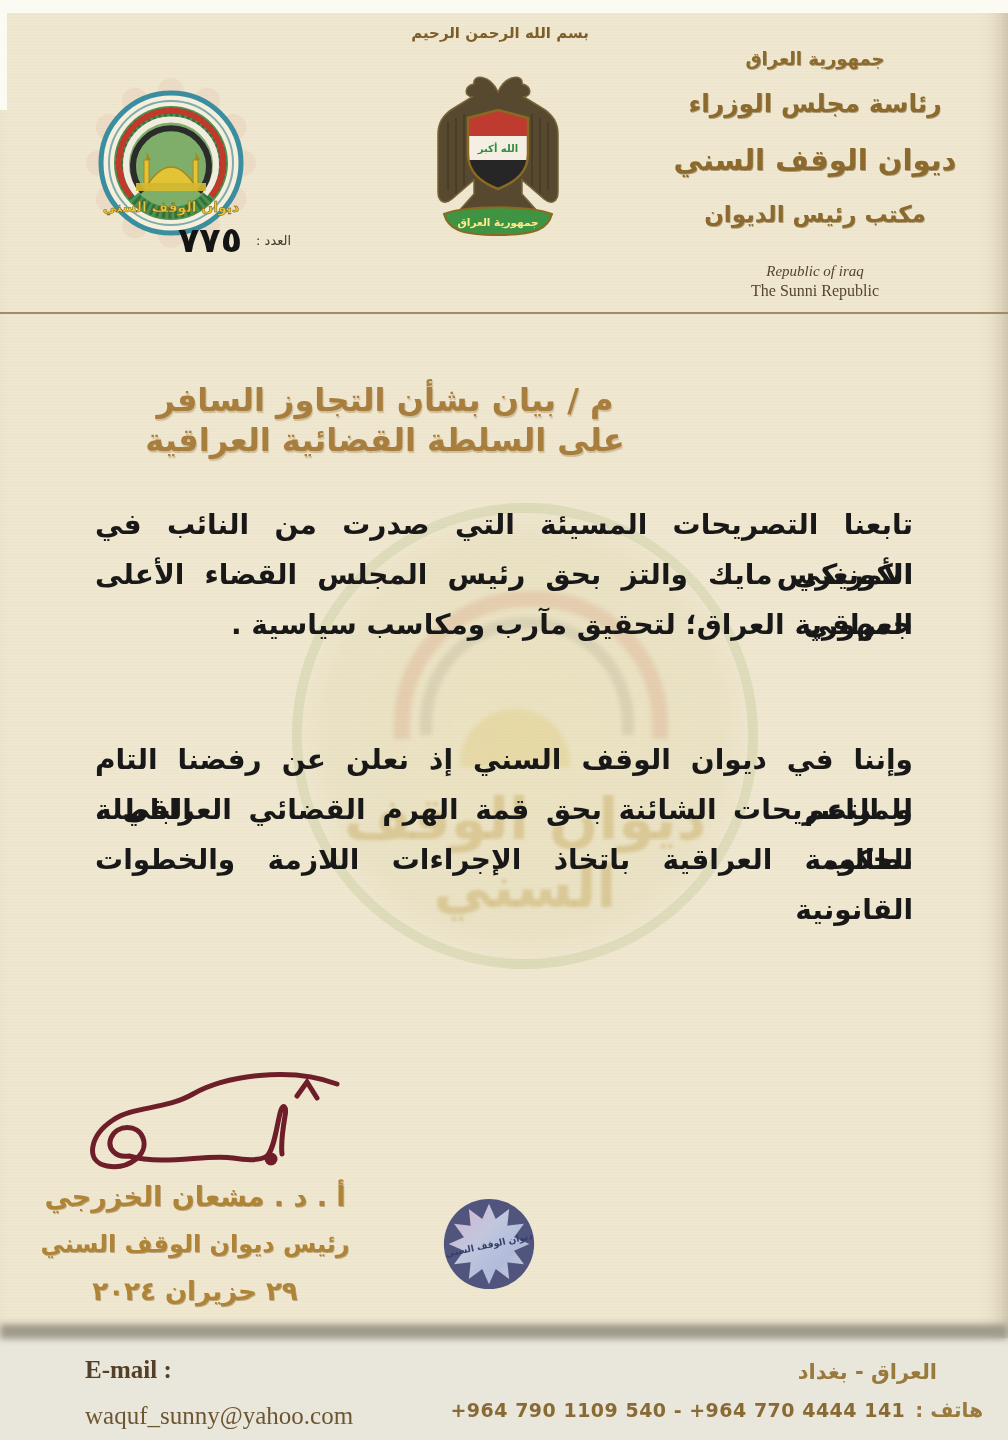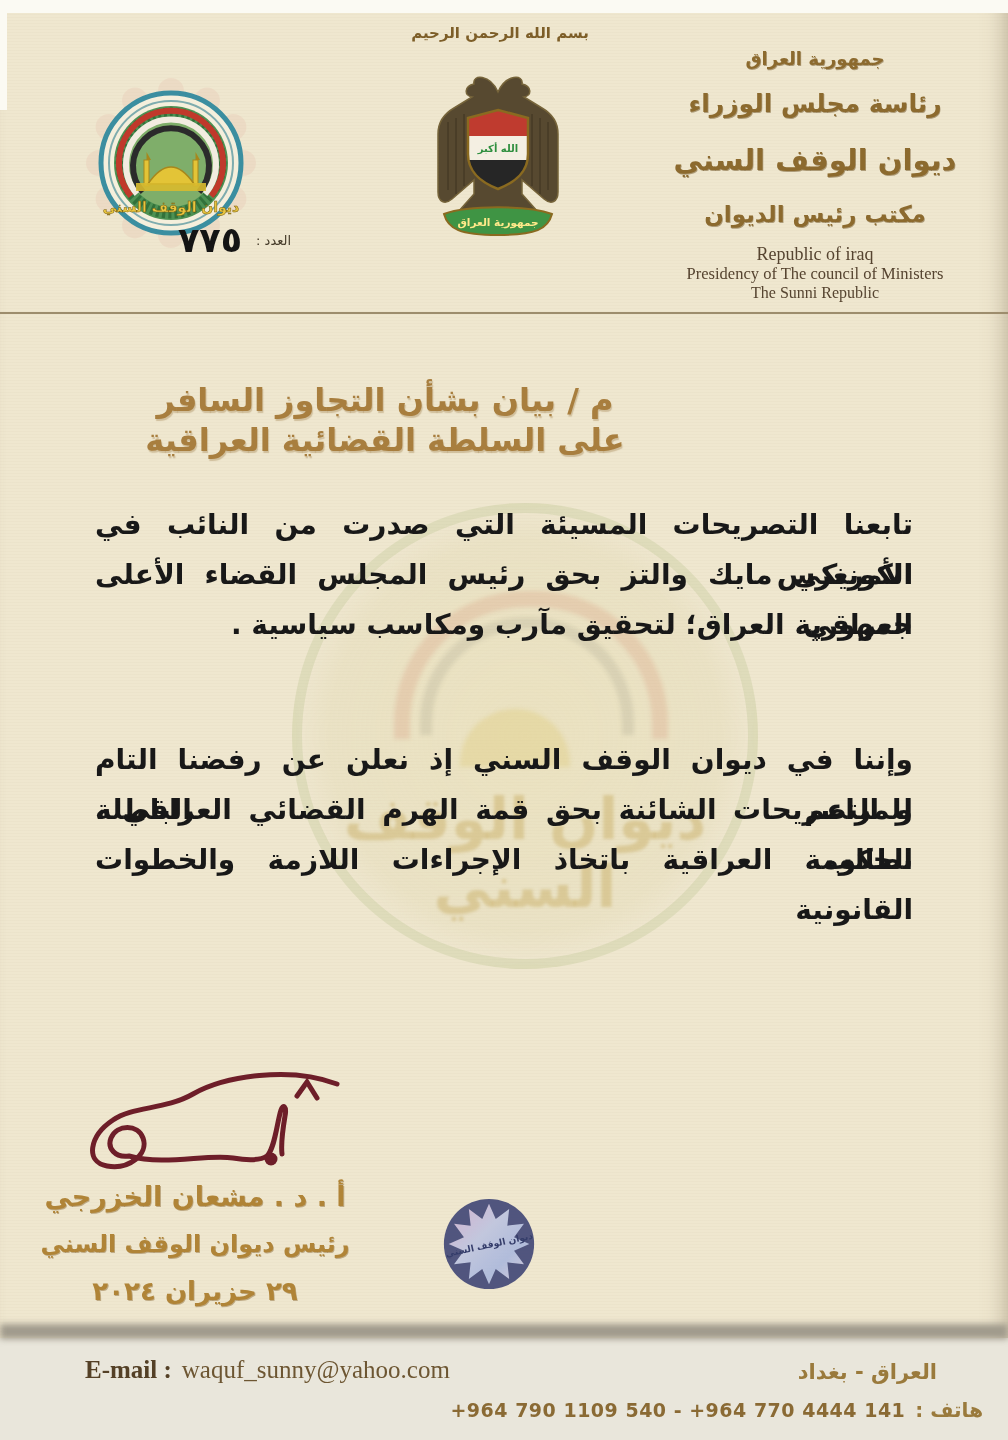--- a/index.html
+++ b/index.html
@@ -21,21 +21,21 @@
   .issue-label{font-size:13px;font-weight:normal;color:#443a28;}
   .issue-number{font-size:35px;font-weight:bold;color:#141414;}
   .emblem{position:absolute;left:428px;top:62px;}
   .right-block{position:absolute;left:655px;top:40px;width:320px;text-align:center;color:#8c6a2e;}
   .cal{font-weight:bold;text-shadow:.7px .7px 0 rgba(95,65,15,.45);}
   .cal1{font-size:18px;line-height:38px;}
   .cal2{font-size:25px;line-height:52px;}
   .cal3{font-size:29px;line-height:60px;}
   .cal4{font-size:23px;line-height:48px;}
   .eng{font-family:"Liberation Serif","DejaVu Serif",serif;color:#564430;}
-  .eng1{font-size:18px;line-height:19px;margin-top:7px;}
+  .eng1{font-size:15px;line-height:19px;margin-top:24px;font-style:italic;}
   .eng2{font-size:16.5px;line-height:19px;}
   .eng3{font-size:16px;line-height:19px;}
   .divider{position:absolute;left:0;top:312px;width:1008px;height:2px;background:#9d8d6d;}
 
   
   .watermark{position:absolute;left:292px;top:503px;width:446px;height:446px;border-radius:50%;
     border:10px solid rgba(150,170,100,.18);
     background:radial-gradient(circle, rgba(226,216,160,.30) 0%, rgba(208,198,138,.14) 62%, rgba(0,0,0,0) 72%);}
   .wm-arch{position:absolute;left:92px;top:78px;width:242px;height:132px;border:16px solid rgba(200,85,60,.14);
     border-bottom:none;border-radius:132px 132px 0 0;filter:blur(2px);}
@@ -60,21 +60,21 @@
     color:#b08437;font-weight:bold;text-shadow:.8px .8px 0 rgba(120,80,20,.4);}
   .sig-name{top:1180px;font-size:27px;line-height:34px;}
   .sig-title{top:1226px;font-size:24px;line-height:36px;}
   .sig-date{top:1274px;font-size:26px;line-height:34px;}
   .stamp{position:absolute;left:441px;top:1196px;opacity:.95;}
 
   
   .footer-band{position:absolute;left:0;top:1338px;width:1008px;height:102px;background:#e9e6db;}
   .shadow-band{position:absolute;left:0;top:1324px;width:1008px;height:15px;background:#a09a8c;filter:blur(3px);}
   .email-line{position:absolute;left:85px;top:1352px;display:flex;align-items:baseline;gap:10px;
-    font-family:"Liberation Serif","DejaVu Serif",serif;line-height:36px;}
+    font-family:"Liberation Serif","DejaVu Serif",serif;line-height:36px;flex-direction:column;}
   .email-label{font-size:25px;font-weight:bold;color:#544026;}
   .email-value{font-size:25px;color:#6d5632;}
   .location-line{position:absolute;right:71px;top:1358px;font-size:21px;font-weight:bold;color:#9a7a3c;
     direction:rtl;line-height:28px;}
   .phone-line{position:absolute;right:25px;top:1398px;display:flex;direction:rtl;align-items:baseline;gap:10px;}
   .phone-label{font-size:20px;font-weight:bold;color:#9a7a3c;}
   .phone-value{font-size:19px;font-weight:bold;color:#8a6a34;letter-spacing:.5px;direction:ltr;}
 </style>
 </head>
 <body>
@@ -144,21 +144,20 @@
     <path d="M16 152 C 40 143 100 143 124 152 C 120 167 108 173 70 173 C 32 173 20 167 16 152 Z" fill="#3f9444" stroke="#8a6a20" stroke-width="2"></path>
     <text x="70" y="164" text-anchor="middle" font-size="10.5" font-weight="bold" fill="#ffe98a">جمهورية العراق</text>
   </svg>
 
   <div class="right-block">
     <div class="cal cal1">جمهورية العراق</div>
     <div class="cal cal2">رئاسة مجلس الوزراء</div>
     <div class="cal cal3">ديوان الوقف السني</div>
     <div class="cal cal4">مكتب رئيس الديوان</div>
     <div class="eng eng1">Republic of iraq</div>
-    <div class="eng eng2">Presidency of The council of Ministers</div>
     <div class="eng eng3">The Sunni Republic</div>
   </div>
 
   <div class="divider"></div>
 
   <div class="watermark">
     <div class="wm-arch"></div>
     <div class="wm-arch2"></div>
     <div class="wm-dome"></div>
     <div class="wm-text">ديوان الوقف السني</div>

